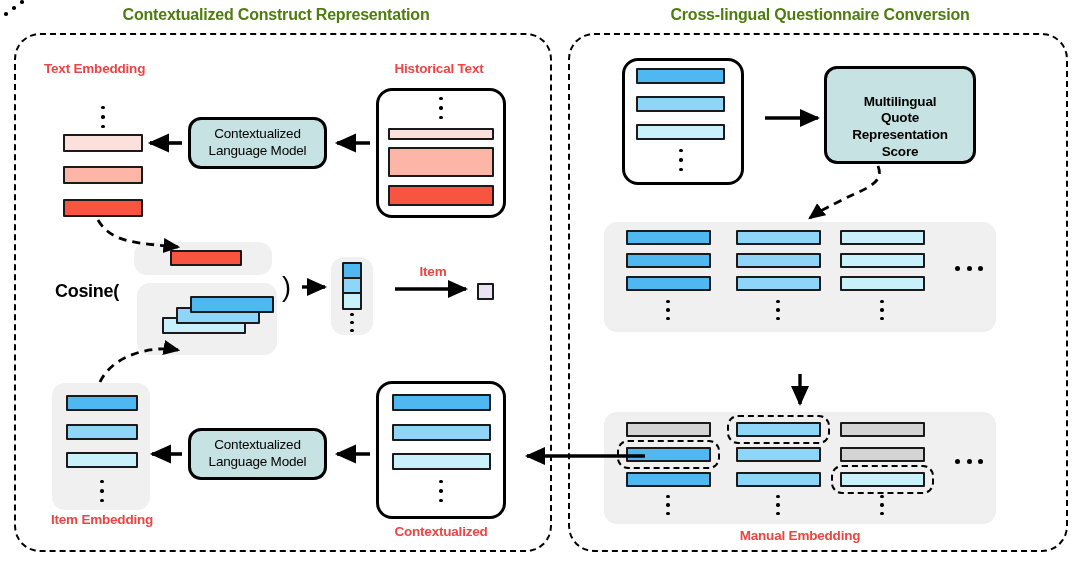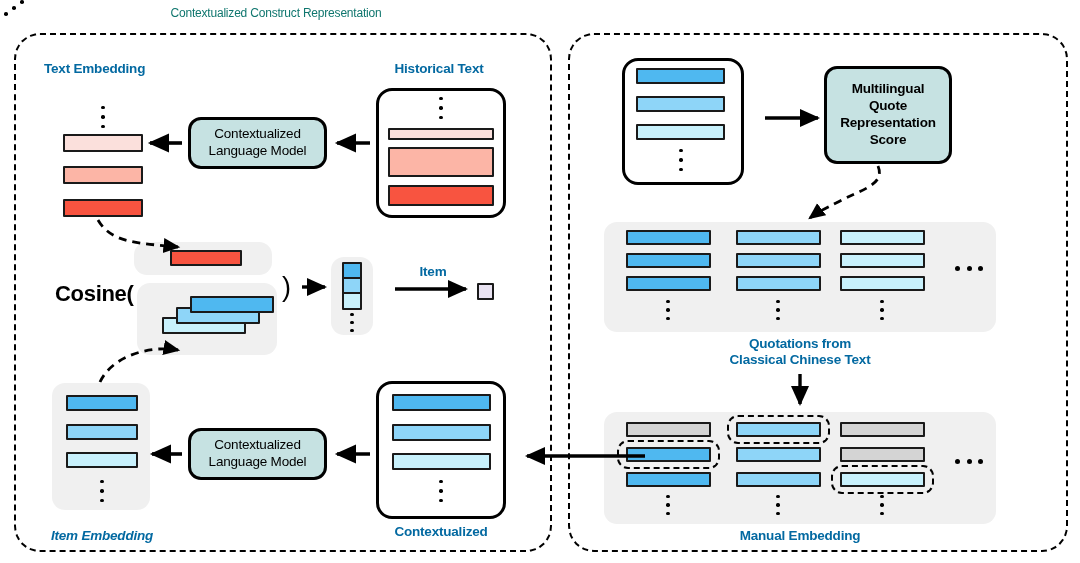--- a/index.html
+++ b/index.html
@@ -6,40 +6,40 @@
   html, body {
     width: 1080px; height: 563px;
     background: #ffffff;
     font-family: "Liberation Sans", sans-serif;
     overflow: hidden;
   }
   #root { position: relative; width: 1080px; height: 563px; }
 
   .panel-title {
     position: absolute;
-    font-weight: normal;
-    font-size: 12px;
-    color: #0f766e;
+    font-weight: bold;
+    font-size: 16px;
+    color: #4d7c0f;
     text-align: center;
     white-space: nowrap;
     letter-spacing: -0.2px;
   }
 
   .dashed-panel {
     position: absolute;
     border: 2.5px dashed #000;
     border-radius: 26px;
     background: transparent;
   }
 
   .lbl {
     position: absolute;
     font-weight: bold;
     font-size: 13.5px;
-    color: #0369a1;
+    color: #ef4444;
     text-align: center;
     white-space: nowrap;
     line-height: 1.22;
     letter-spacing: -0.2px;
   }
 
   
   .white-box {
     position: absolute;
     background: #ffffff;
@@ -98,29 +98,30 @@
   .hdots i { display: block; width: 5px; height: 5px; border-radius: 50%;
              background: #000; }
   
   .ddots i { position: absolute; width: 3.6px; height: 3.6px; border-radius: 50%; background: #000; }
 
   svg.overlay { position: absolute; left: 0; top: 0; width: 1080px; height: 563px;
                 pointer-events: none; overflow: visible; }
 
   .paren { position: absolute; font-size: 27px; color: #000; font-weight: 400;
            font-family: "Liberation Sans", sans-serif; }
-  .cosine-text { position: absolute; font-size: 22px; font-weight: bold; color: #000;
+  .cosine-text { position: absolute; font-size: 18px; font-weight: bold; color: #000;
                  letter-spacing: -0.3px; }
 </style>
 </head>
 <body>
 
 <div id="root">
 
   <div class="panel-title" style="left:16px; top:6px; width:520px;">Contextualized Construct Representation</div>
+  <div class="panel-title" style="left:570px; top:6px; width:500px;">Cross-lingual Questionnaire Conversion</div>
 
   <div class="dashed-panel" style="left:14px; top:33px; width:538px; height:519px;"></div>
   <div class="dashed-panel" style="left:568px; top:33px; width:500px; height:519px;"></div>
 
   <div class="lbl" style="left:44px; top:61px; width:160px; text-align:left;">Text Embedding</div>
 
   <div class="vdots" style="left:101px; top:106px; width:4px; height:22px;">
     <i></i>
       <i></i>
       <i></i>
@@ -181,21 +182,21 @@
 
   <div class="gray-box" style="left:52px; top:383px; width:98px; height:127px;"></div>
   <div class="bar" style="left:66px; top:395px; width:72px; height:16px; background:#4fb8f0;"></div>
   <div class="bar" style="left:66px; top:424px; width:72px; height:16px; background:#8ed5f8;"></div>
   <div class="bar" style="left:66px; top:452px; width:72px; height:16px; background:#c8f1fc;"></div>
   <div class="vdots" style="left:100px; top:480px; width:4px; height:22px;">
     <i></i>
       <i></i>
       <i></i>
   </div>
-  <div class="lbl" style="left:46px; top:528px; width:112px;font-style:italic;">Item Embedding</div>
+  <div class="lbl" style="left:46px; top:512px; width:112px;">Item Embedding</div>
 
   <div class="model-box light" style="left:188px; top:428px; width:139px; height:52px;">
     <span>
       <span>Contextualized</span><br>
       <span>Language Model</span>
     </span>
   </div>
 
   <div class="white-box" style="left:376px; top:381px; width:130px; height:138px;"></div>
   <div class="bar thin" style="left:392px; top:394px; width:99px; height:17px; background:#4fb8f0;"></div>
@@ -211,21 +212,21 @@
   <div class="white-box" style="left:622px; top:58px; width:122px; height:127px;"></div>
   <div class="bar thin" style="left:636px; top:68px; width:89px; height:16px; background:#4fb8f0;"></div>
   <div class="bar thin" style="left:636px; top:96px; width:89px; height:16px; background:#8ed5f8;"></div>
   <div class="bar thin" style="left:636px; top:124px; width:89px; height:16px; background:#c8f1fc;"></div>
   <div class="vdots" style="left:679px; top:149px; width:4px; height:22px;">
     <i></i>
       <i></i>
       <i></i>
   </div>
 
-  <div class="model-box" style="left:824px; top:66px; width:128px; height:98px;">
+  <div class="model-box" style="left:824px; top:66px; width:152px; height:98px;align-items:flex-end;">
     <span>
       <span>Multilingual</span><br>
       <span>Quote</span><br>
       <span>Representation</span><br>
       <span>Score</span>
     </span>
   </div>
 
   <div class="gray-box" style="left:604px; top:222px; width:392px; height:110px;"></div>
 
@@ -255,24 +256,20 @@
       <i></i>
       <i></i>
     </div>
 
   <div class="hdots" style="left:955px; top:265px; width:28px; height:6px;">
       <i></i>
       <i></i>
       <i></i>
     </div>
 
-  <div class="lbl" style="left:691px; top:336px; width:218px;">
-    <span>Quotations from</span><br>
-    <span>Classical Chinese Text</span>
-  </div>
 
   <div class="gray-box" style="left:604px; top:412px; width:392px; height:112px;"></div>
 
   <div class="bar thin" style="left:626px; top:422px; width:85px; height:15px; background:#d4d4d4;"></div>
   <div class="dashed-ring" style="left:617px; top:440px; width:103px; height:29px;"></div>
   <div class="bar thin" style="left:626px; top:447px; width:85px; height:15px; background:#4fb8f0;"></div>
   <div class="bar thin" style="left:626px; top:472px; width:85px; height:15px; background:#4fb8f0;"></div>
   <div class="vdots" style="left:666px; top:495px; width:4px; height:20px;">
       <i></i>
       <i></i>

